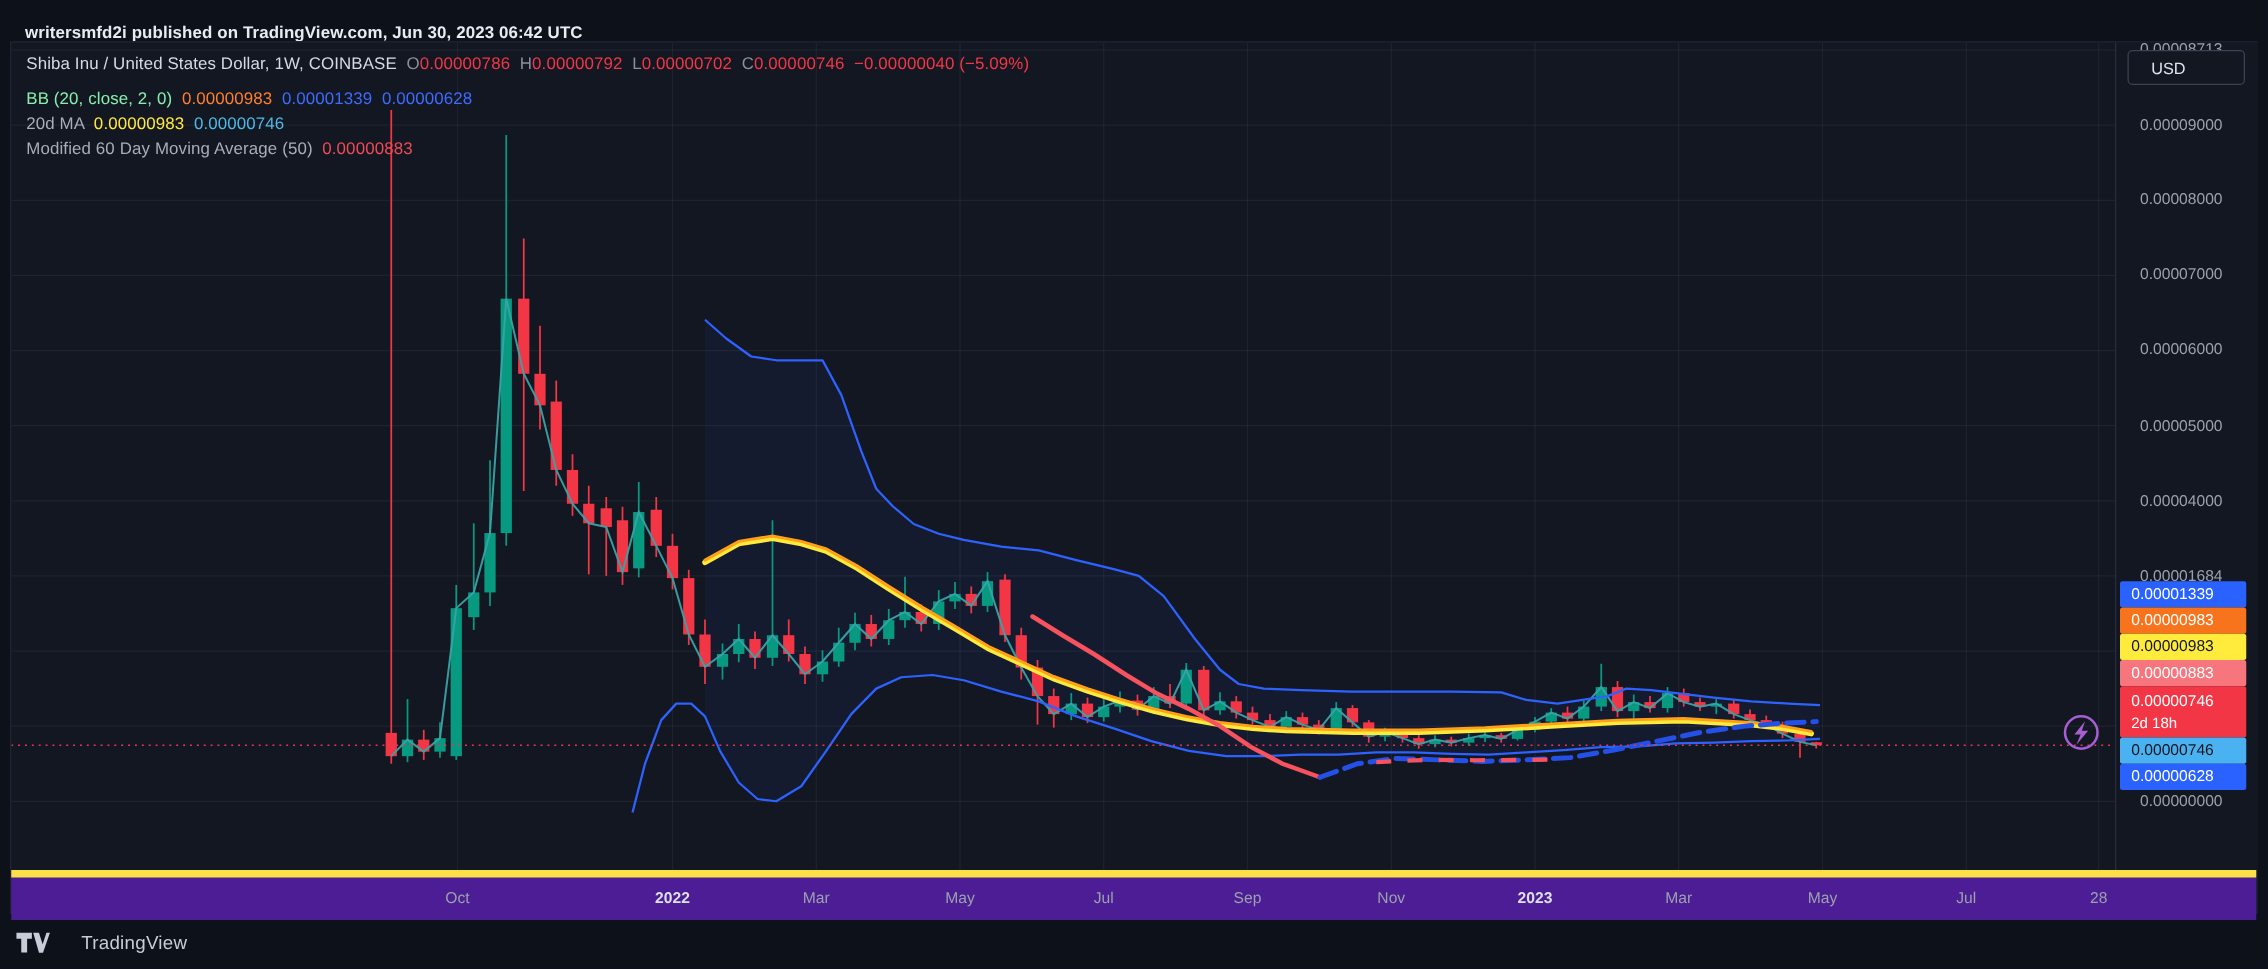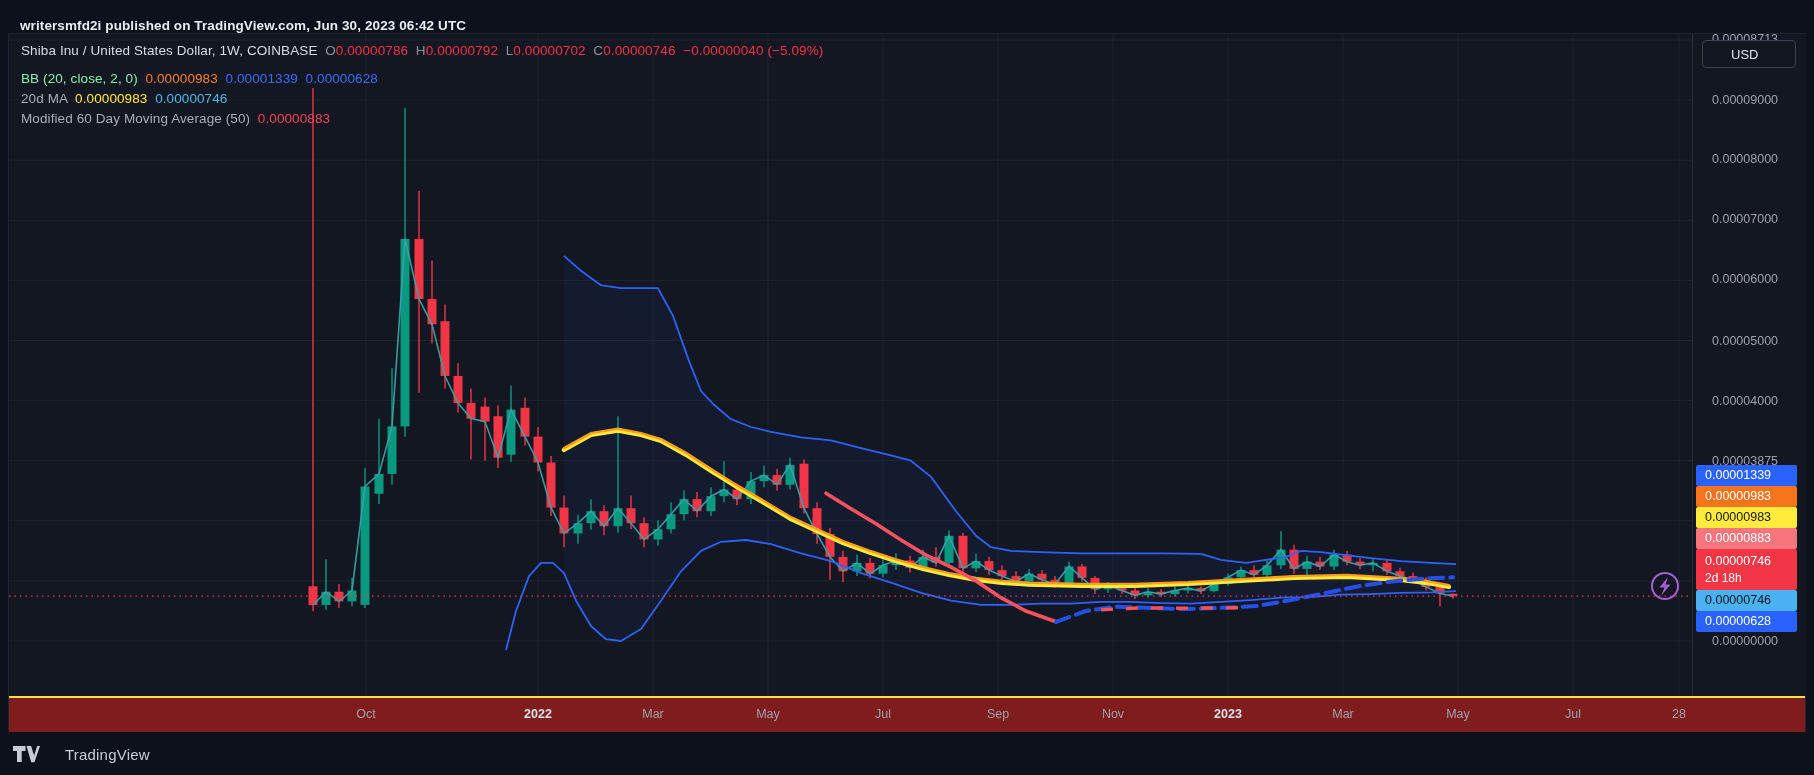--- a/index.html
+++ b/index.html
@@ -27,30 +27,30 @@
 
   .paxis{
     position:absolute;left:1683px;top:0;width:113px;height:662px;
     border-left:1px solid #262d3f;background:#131722;overflow:hidden;cursor:ns-resize;
   }
   .paxis .albl{position:absolute;left:19px;color:#9ba1ad;font-size:12.5px;}
   .usdbox{
     position:absolute;left:9px;top:6px;width:94px;height:28px;z-index:4;
     border:1px solid #3c4254;border-radius:4px;background:#131722;
     color:#dfe3ec;font-size:13px;display:flex;align-items:center;
-    padding-left:28px;box-sizing:border-box;
+    padding-left:18px;box-sizing:border-box;
   }
   .badge{
     position:absolute;left:3px;width:101px;height:21px;z-index:5;
     font-size:12.5px;display:flex;flex-direction:column;justify-content:center;
     padding-left:9px;box-sizing:border-box;border-radius:2px;line-height:17px;
   }
   .taxis{
     position:absolute;left:0;top:662px;width:1796px;height:34px;
-    border-top:2px solid #fde047;background:#7f1d1d;cursor:ew-resize;
+    border-top:6px solid #fde047;background:#4c1d95;cursor:ew-resize;
   }
   .tlbl{position:absolute;top:9px;transform:translateX(-50%);color:#9ba1ad;font-size:12.5px;}
   .tlbl.bold{color:#dde1ea;font-weight:bold;}
 
   .bottombar{
     position:absolute;left:0;top:733px;width:1814px;height:42px;
     display:flex;align-items:center;padding-left:13px;box-sizing:border-box;gap:25px;
   }
   .brand{color:#c7ccd8;font-size:15px;font-weight:500;letter-spacing:.2px;}
 </style>
@@ -288,21 +288,21 @@
     <div class="usdbox">
       <span>USD</span>
     </div>
   <div class="albl" style="top: -2px;">0.00008713</div>
       <div class="albl" style="top: 59px;">0.00009000</div>
       <div class="albl" style="top: 118px;">0.00008000</div>
       <div class="albl" style="top: 178px;">0.00007000</div>
       <div class="albl" style="top: 238px;">0.00006000</div>
       <div class="albl" style="top: 300px;">0.00005000</div>
       <div class="albl" style="top: 360px;">0.00004000</div>
-      <div class="albl" style="top: 420px;">0.00003875</div>
+      <div class="albl" style="top: 420px;">0.00001684</div>
       <div class="albl" style="top: 600px;">0.00000000</div>
       <div class="badge" style="top: 431px; height: 21px; background: rgb(41, 98, 255); color: rgb(255, 255, 255);">
         <div>0.00001339</div>
       </div>
       <div class="badge" style="top: 452px; height: 21px; background: rgb(247, 116, 29); color: rgb(255, 255, 255);">
         <div>0.00000983</div>
       </div>
       <div class="badge" style="top: 473px; height: 21px; background: rgb(255, 235, 59); color: rgb(19, 23, 34);">
         <div>0.00000983</div>
       </div>

